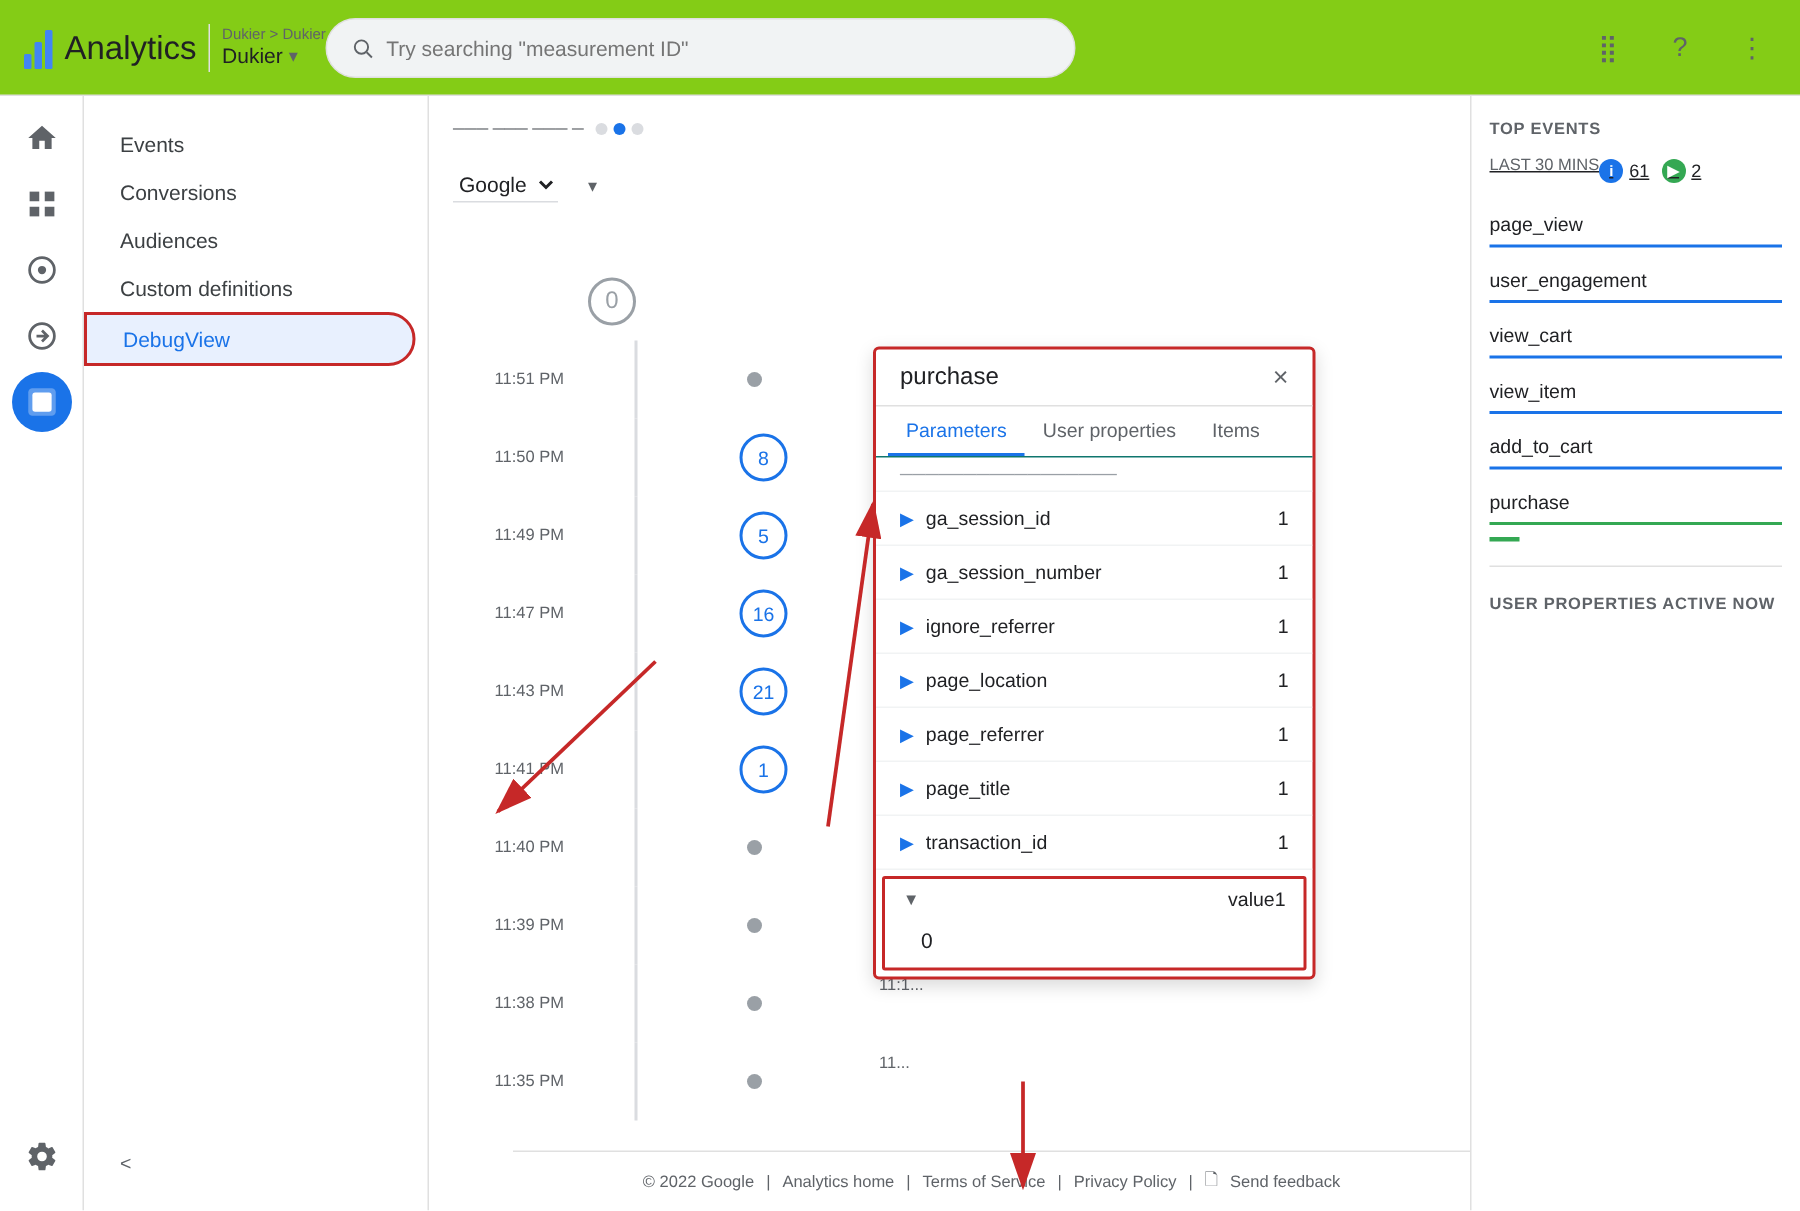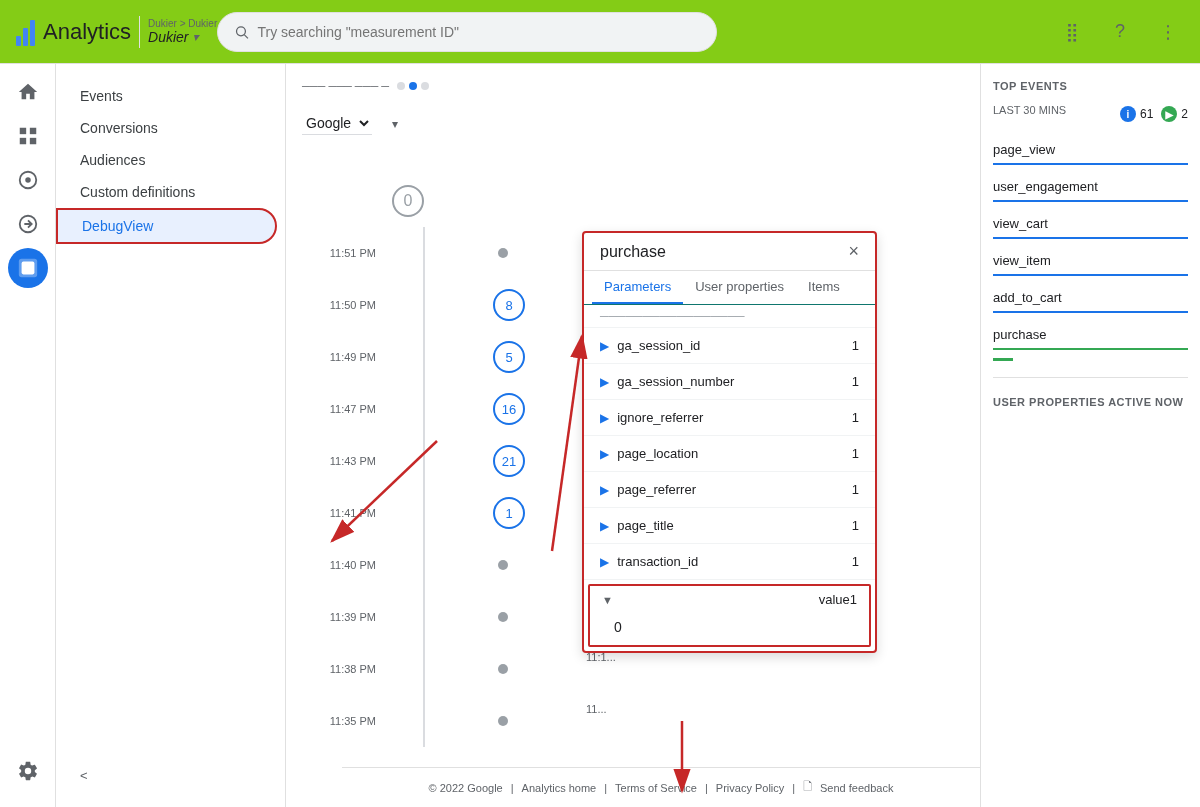--- a/index.html
+++ b/index.html
@@ -54,21 +54,20 @@
       font-size: 10px;
       color: #5f6368;
     }
     .topbar-account-name {
       font-size: 14px;
       color: #202124;
       display: flex;
       align-items: center;
       gap: 4px;
       cursor: pointer;
-      font-style: italic;
     }
     .topbar-search {
       flex: 1;
       max-width: 500px;
       height: 40px;
       border: 1px solid #e0e0e0;
       border-radius: 24px;
       display: flex;
       align-items: center;
       padding: 0 16px;
@@ -739,21 +738,21 @@
       <span>|</span>
       <span>🗋</span>
       <a href="#">Send feedback</a>
     </div>
   </div>
 
   <div class="right-panel">
     <div class="top-events-header">
       <span class="right-panel-section-title">TOP EVENTS</span>
     </div>
-    <div style="display:flex; align-items:center; justify-content:space-between; margin-bottom:12px;">
+    <div style="display:flex; align-items:center; margin-bottom:12px;text-decoration:underline;">
       <span class="right-panel-subtitle">LAST 30 MINS</span>
       <div class="event-counts">
         <div class="event-count-badge">
           <div class="badge-dot badge-blue">i</div>
           <span>61</span>
         </div>
         <div class="event-count-badge">
           <div class="badge-dot badge-green">▶</div>
           <span>2</span>
         </div>

